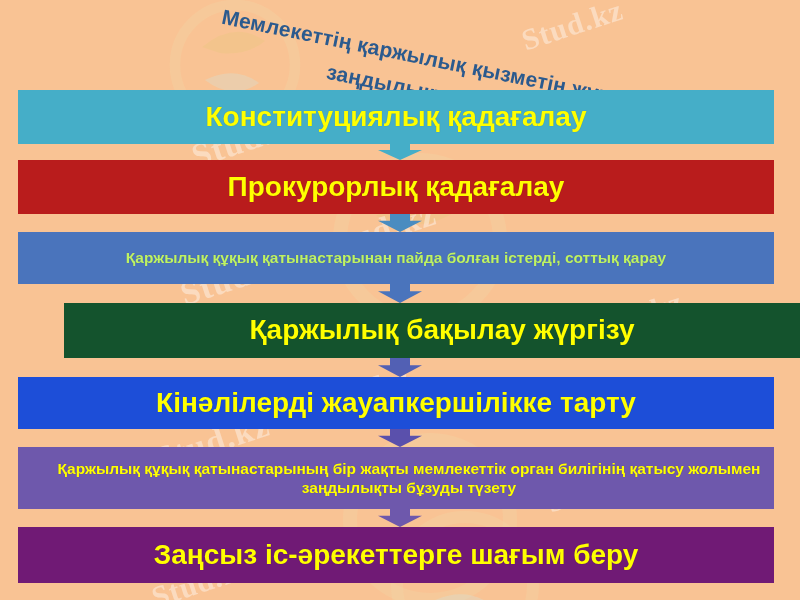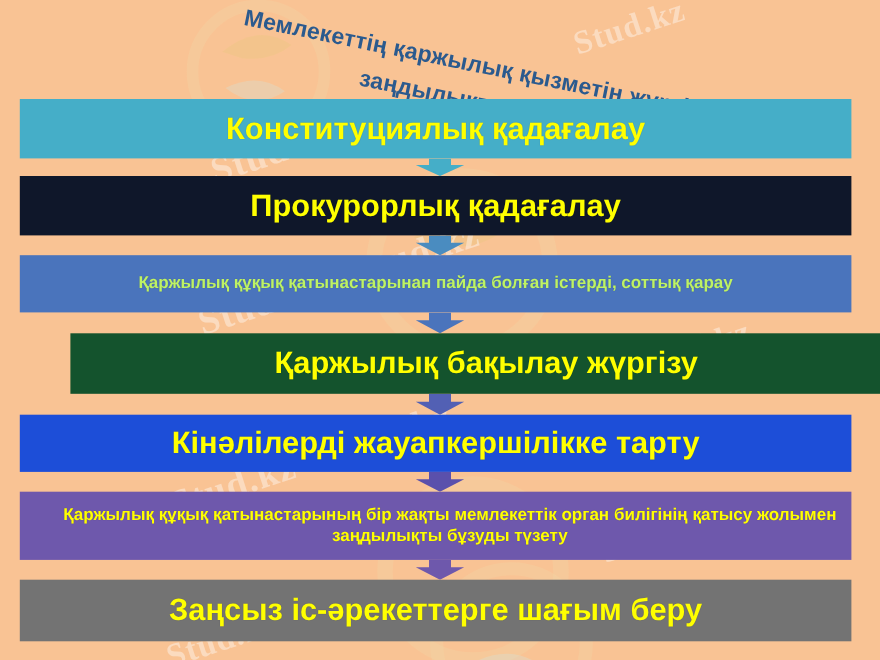--- a/index.html
+++ b/index.html
@@ -119,36 +119,36 @@
 
 <div id="chart-title" style="color: rgb(43, 90, 142);">
   <div>Мемлекеттің қаржылық қызметін жүргізу үрдісінде</div>
   <div>заңдылықты қамтамасыз ету</div>
 </div>
 
 <div id="flow">
     <div class="flow-box big" style="top: 90px; height: 54px; background: rgb(69, 174, 200); color: rgb(255, 255, 0);">
       <span>Конституциялық қадағалау</span>
     </div>
-    <div class="flow-box big" style="top: 160px; height: 54px; background: #0f172a; color: rgb(255, 255, 0);">
+    <div class="flow-box big" style="top: 160px; height: 54px; background: #b91c1c; color: rgb(255, 255, 0);">
       <span>Прокурорлық қадағалау</span>
     </div>
     <div class="flow-box small" style="top: 232px; height: 52px; background: rgb(74, 116, 188); color: #bef264;">
       <span>Қаржылық құқық қатынастарынан пайда болған істерді, соттық қарау</span>
     </div>
     <div class="flow-box big" style="top: 303px; height: 55px; background: #14532d; color: rgb(255, 255, 0); margin-left: 46px;">
       <span>Қаржылық бақылау жүргізу</span>
     </div>
     <div class="flow-box big" style="top: 377px; height: 52px; background: #1d4ed8; color: rgb(255, 255, 0);">
       <span>Кінәлілерді жауапкершілікке тарту</span>
     </div>
     <div class="flow-box small" style="top: 447px; height: 62px; background: rgb(110, 88, 172); color: rgb(255, 255, 0); padding-left: 36px;">
       <span>Қаржылық құқық қатынастарының бір жақты мемлекеттік орган билігінің қатысу жолымен заңдылықты бұзуды түзету</span>
     </div>
-    <div class="flow-box big" style="top: 527px; height: 56px; background: #737373; color: rgb(255, 255, 0);">
+    <div class="flow-box big" style="top: 527px; height: 56px; background: #701a75; color: rgb(255, 255, 0);">
       <span>Заңсыз іс-әрекеттерге шағым беру</span>
     </div>
     <div class="flow-arrow" style="top: 144px; height: 16px; width: 46px;"><svg width="46" height="16" viewBox="0 0 46 24" preserveAspectRatio="none">
         <polygon points="13,0 33,0 33,9 45,9 23,24 1,9 13,9" fill="#45aec8"></polygon>
       </svg></div>
     <div class="flow-arrow" style="top: 214px; height: 18px; width: 46px;"><svg width="46" height="18" viewBox="0 0 46 24" preserveAspectRatio="none">
         <polygon points="13,0 33,0 33,9 45,9 23,24 1,9 13,9" fill="#4a8cc0"></polygon>
       </svg></div>
     <div class="flow-arrow" style="top: 284px; height: 19px; width: 46px;"><svg width="46" height="19" viewBox="0 0 46 24" preserveAspectRatio="none">
         <polygon points="13,0 33,0 33,9 45,9 23,24 1,9 13,9" fill="#4a74bc"></polygon>

